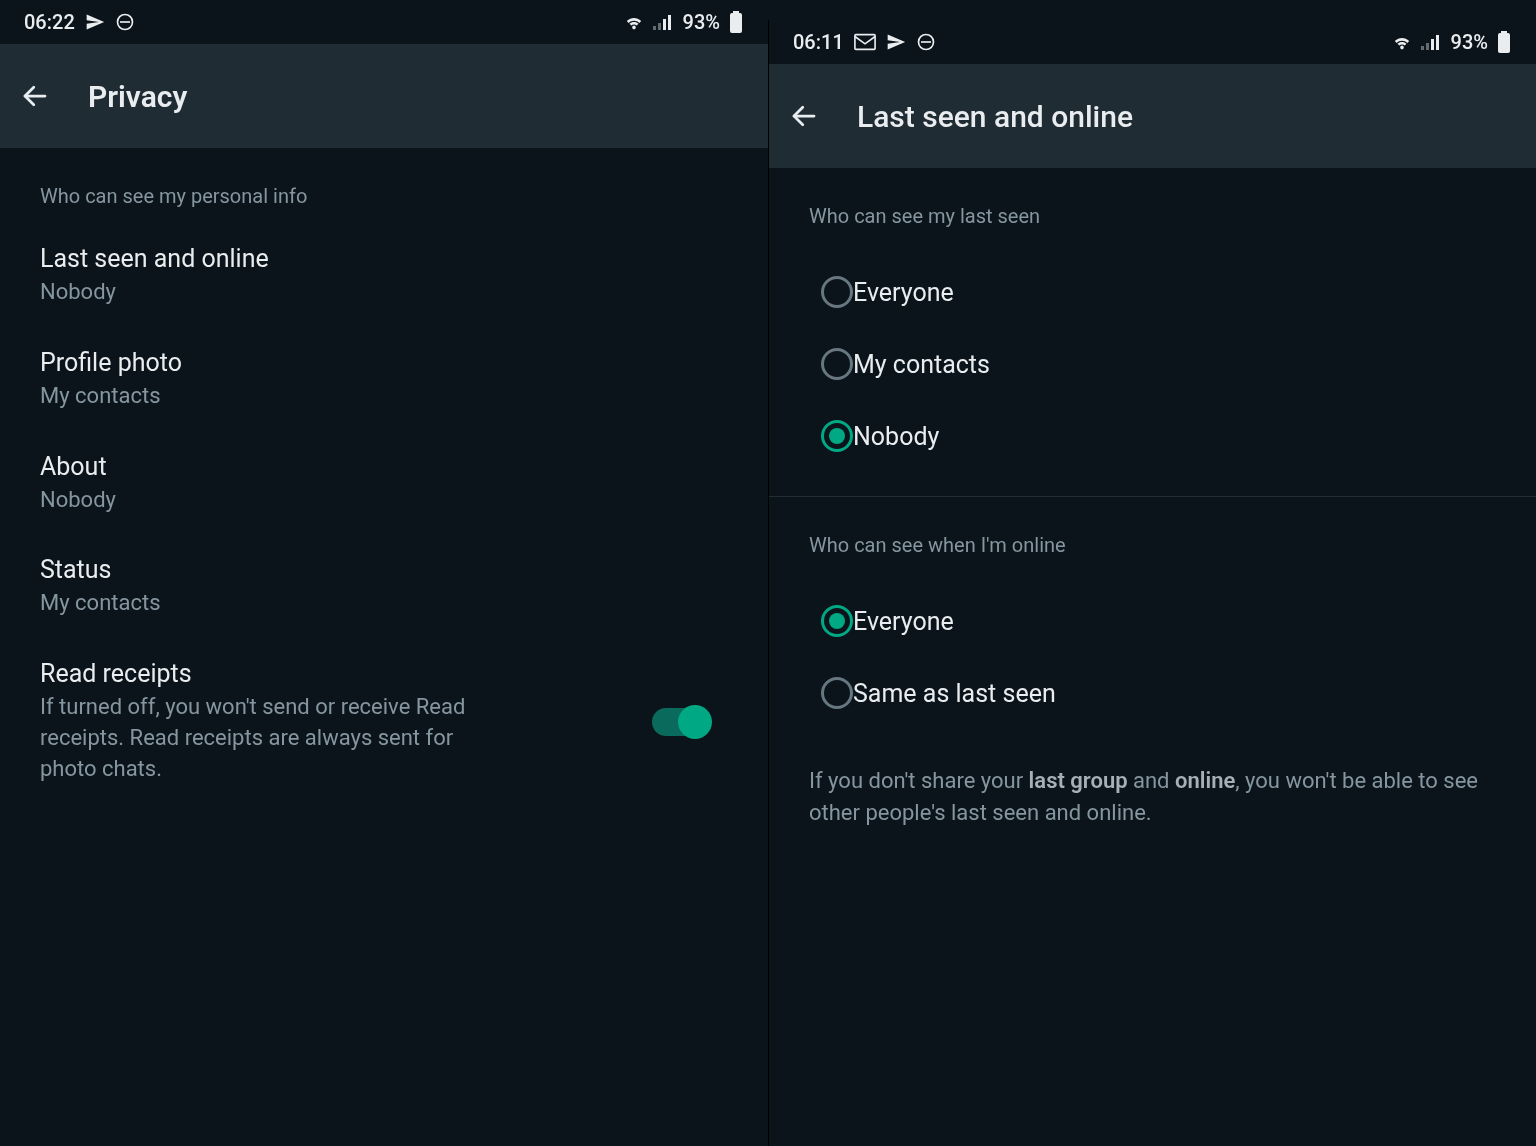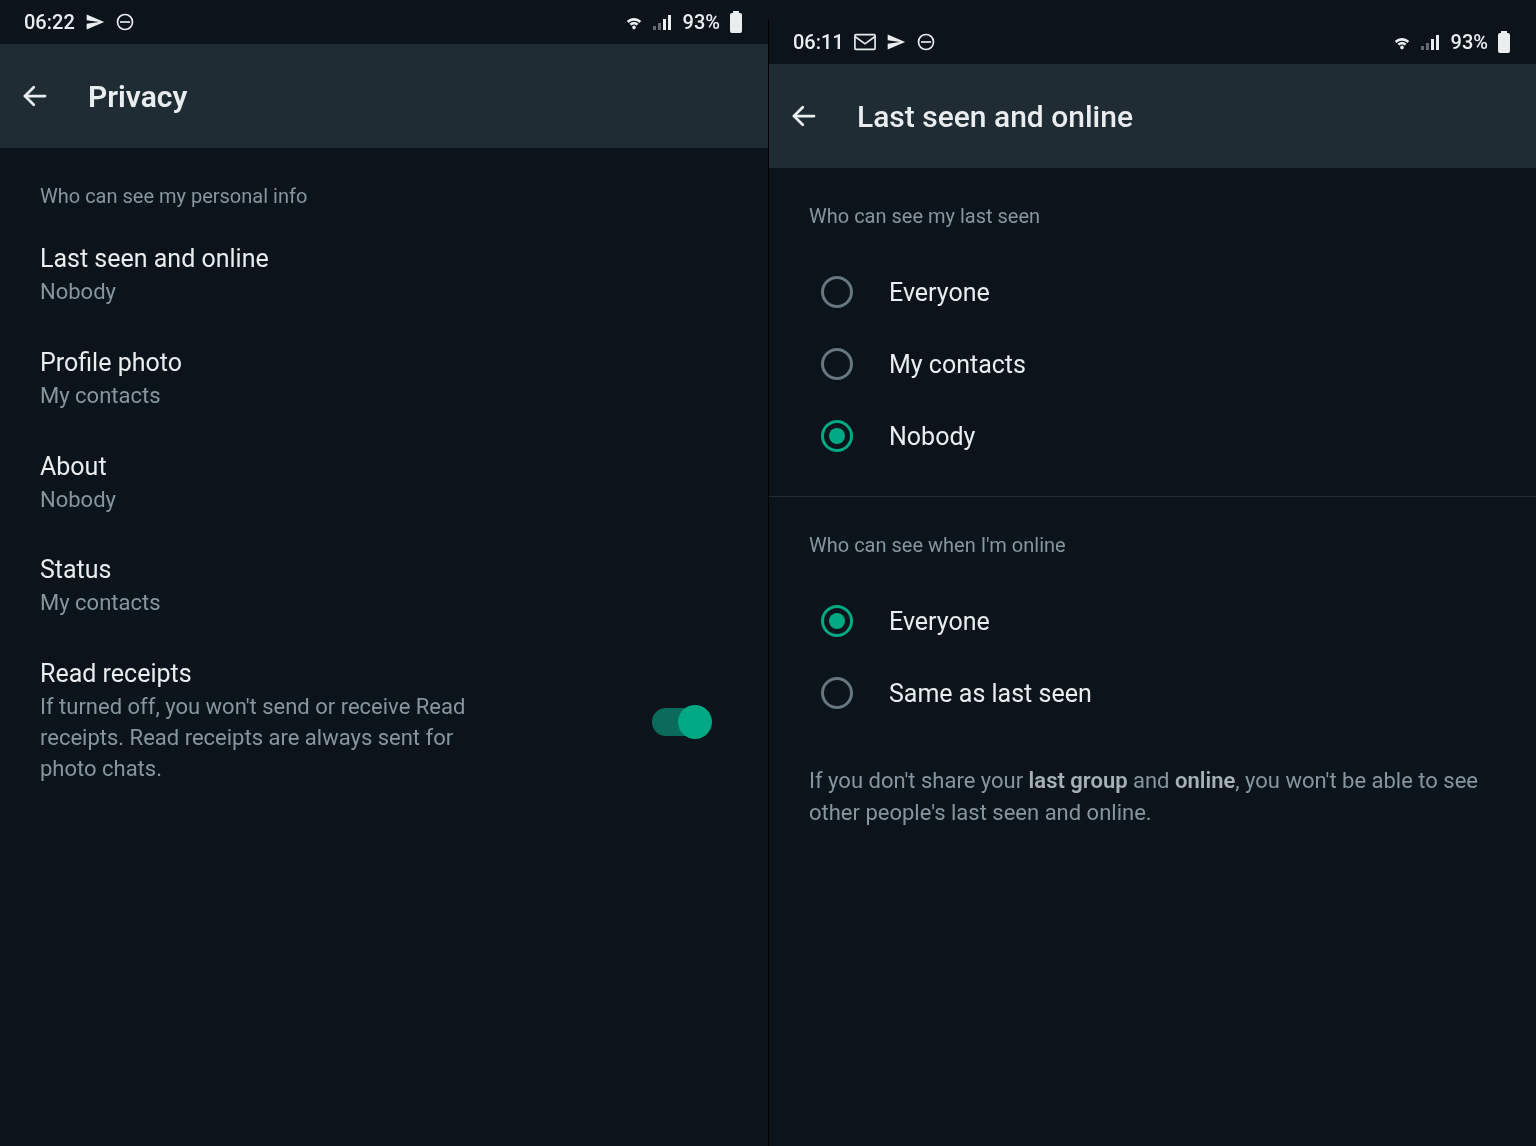--- a/index.html
+++ b/index.html
@@ -108,21 +108,20 @@
     position: absolute;
     top: -3px;
     right: -4px;
   }
   
   .radio-list { padding: 10px 0 12px 0; }
   .radio-item {
     display: flex;
     align-items: center;
     padding: 20px 64px 20px 40px;
-    gap: 36px;
     cursor: pointer;
   }
   .radio {
     width: 32px;
     height: 32px;
     border: 3px solid #667781;
     border-radius: 50%;
     display: flex;
     align-items: center;
     justify-content: center;

